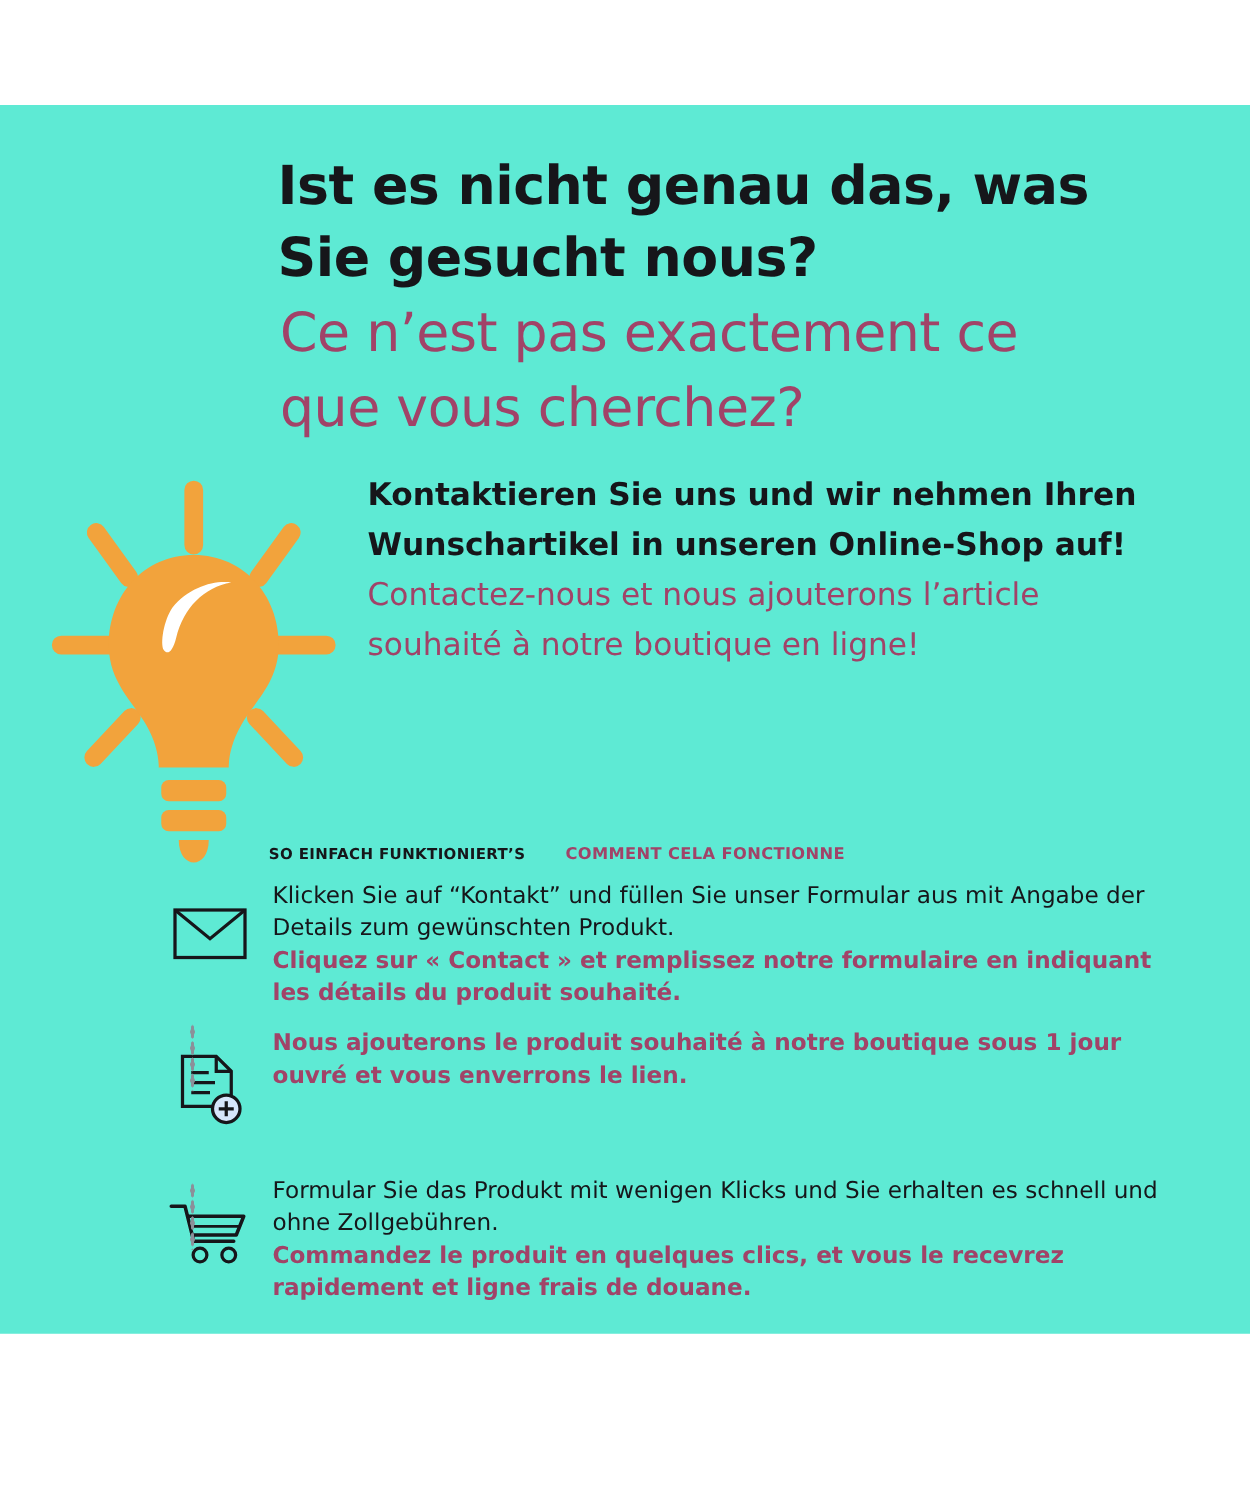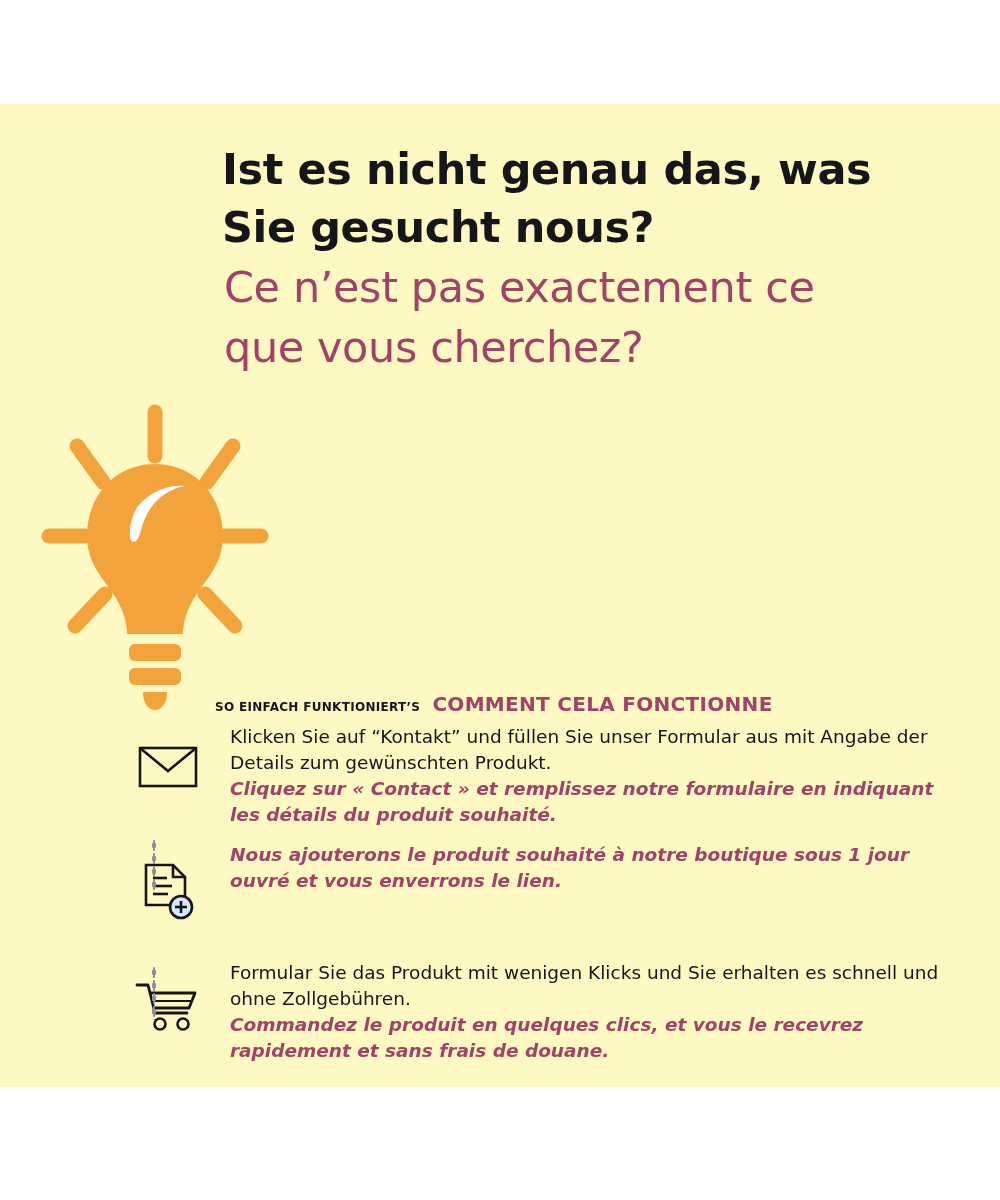--- a/index.html
+++ b/index.html
@@ -9,24 +9,24 @@
   }
   body {
     width: 1000px;
     height: 1200px;
     font-family: "DejaVu Sans", sans-serif;
     overflow: hidden;
   }
   .banner {
     position: absolute;
     left: 0;
-    top: 104px;
+    top: 84px;
     width: 1000px;
     height: 983px;
-    background: #fef9c3;
+    background: #5eead4;
     box-sizing: border-box;
   }
 
   
   .headline {
     position: absolute;
     left: 222px;
     top: 36px;
     width: 740px;
   }
@@ -83,25 +83,25 @@
     top: 588px;
     white-space: nowrap;
   }
   .how-title .de {
     font-size: 12px;
     font-weight: bold;
     color: #16161a;
     letter-spacing: 0.3px;
   }
   .how-title .fr {
-    font-size: 20px;
+    font-size: 13px;
     font-weight: bold;
     color: #a14368;
     letter-spacing: 0.3px;
-    margin-left: 7px;
+    margin-left: 27px;
   }
 
   .steps {
     position: absolute;
     left: 118px;
     top: 618px;
     width: 830px;
   }
   .step {
     position: relative;
@@ -112,35 +112,33 @@
   .step-icon {
     width: 100px;
     flex: 0 0 100px;
     display: flex;
     justify-content: center;
     padding-top: 22px;
   }
   .step-text {
     flex: 1 1 auto;
     padding-top: 2px;
-    margin-left: 12px;
   }
   .step-text .de {
     font-size: 18.5px;
     line-height: 26px;
     color: #16161a;
     margin: 0;
   }
   .step-text .fr {
     font-size: 18.5px;
     line-height: 26px;
     font-weight: bold;
     color: #a14368;
     margin: 0;
-    font-style: italic;
   }
   .dots {
     position: absolute;
     left: 152px;
     width: 4px;
     height: 54px;
     background-image: radial-gradient(#8b9099 1.6px, transparent 1.7px);
     background-size: 4px 13px;
     background-repeat: repeat-y;
   }
@@ -171,20 +169,24 @@
         <line x1="200" y1="232" x2="170" y2="200"></line>
       </g>
       <path d="M120 70 C 80 70 52 102 52 142 C 52 172 72 188 82 206 C 90 220 92 232 92 240 L148 240 C148 232 150 220 158 206 C168 188 188 172 188 142 C188 102 160 70 120 70 Z" fill="#f2a33c"></path>
       <path d="M103 112 C 116 96 136 90 150 92 C 128 96 112 112 106 136 C 103 148 99 150 96 146 C 93 141 96 122 103 112 Z" fill="#ffffff"></path>
       <rect x="94" y="250" width="52" height="17" rx="6" fill="#f2a33c"></rect>
       <rect x="94" y="274" width="52" height="17" rx="6" fill="#f2a33c"></rect>
       <path d="M108 298 L132 298 C132 310 126 316 120 316 C114 316 108 310 108 298 Z" fill="#f2a33c"></path>
     </svg>
   </div>
 
+  <div class="subhead">
+    <p class="de">Kontaktieren Sie uns und wir nehmen Ihren Wunschartikel in unseren Online-Shop auf!</p>
+    <p class="fr">Contactez-nous et nous ajouterons l’article souhaité à notre boutique en ligne!</p>
+  </div>
 
   <div class="how-title">
     <span class="de">SO EINFACH FUNKTIONIERT’S</span>
     <span class="fr">COMMENT CELA FONCTIONNE</span>
   </div>
 
   <div class="steps">
 
     <div class="step">
       <div class="step-icon">
@@ -222,21 +224,21 @@
         <svg width="66" height="52" viewBox="0 0 66 52" fill="none" xmlns="http://www.w3.org/2000/svg">
           <path d="M2 5 H13 L20 33 H52" stroke="#16161a" stroke-width="2.8" fill="none" stroke-linecap="round" stroke-linejoin="round"></path>
           <path d="M15 13 H60 L54 28 H19" stroke="#16161a" stroke-width="2.8" fill="none" stroke-linejoin="round"></path>
           <line x1="17" y1="21" x2="57" y2="21" stroke="#16161a" stroke-width="2.2"></line>
           <circle cx="25" cy="44" r="5.5" stroke="#16161a" stroke-width="2.6" fill="none"></circle>
           <circle cx="48" cy="44" r="5.5" stroke="#16161a" stroke-width="2.6" fill="none"></circle>
         </svg>
       </div>
       <div class="step-text">
         <p class="de">Formular Sie das Produkt mit wenigen Klicks und Sie erhalten es schnell und ohne Zollgebühren.</p>
-        <p class="fr">Commandez le produit en quelques clics, et vous le recevrez rapidement et sans frais de douane.</p>
+        <p class="fr">Commandez le produit en quelques clics, et vous le recevrez rapidement et ligne frais de douane.</p>
       </div>
     </div>
 
   </div>
 
   <div class="dots d1"></div>
   <div class="dots d2"></div>
 
 </div>
 

